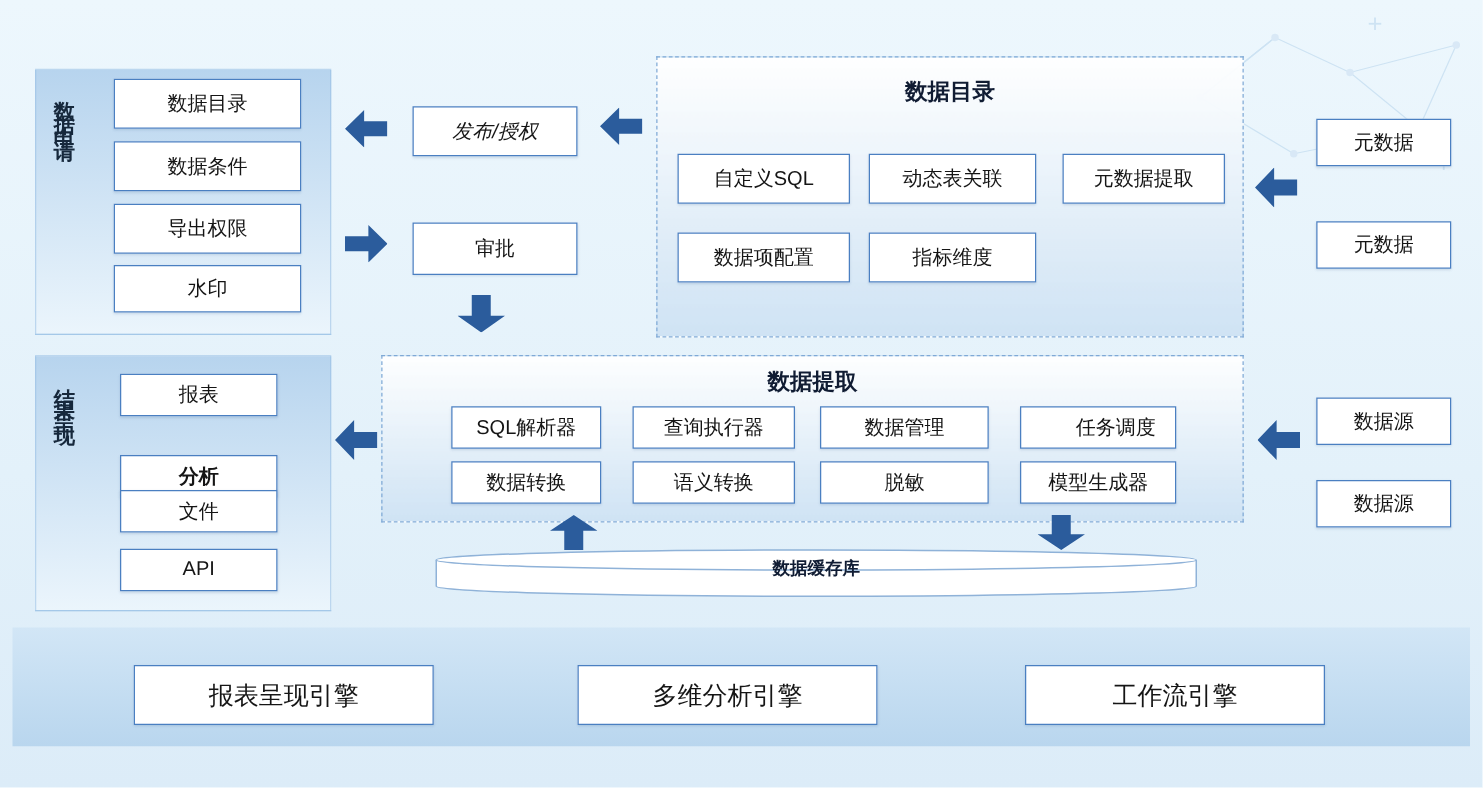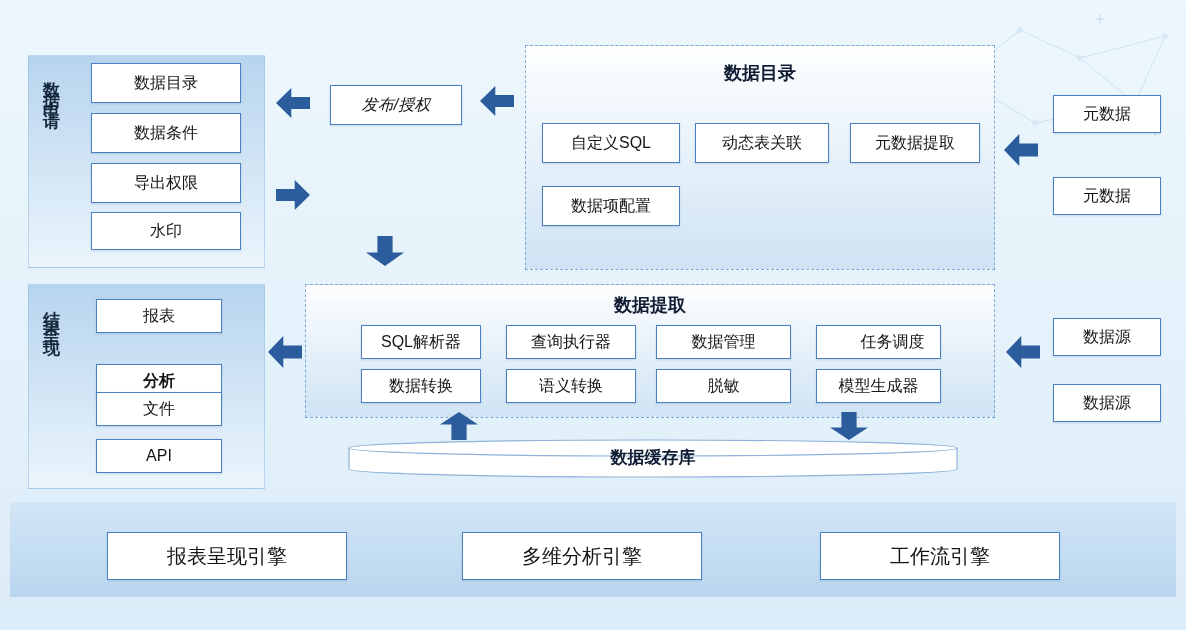--- a/index.html
+++ b/index.html
@@ -39,21 +39,21 @@
   .box.engine { font-size:20px;font-family:Liberation Serif, serif; }
   .arrow { position:absolute; background:#2b5c9c; }
   .arrow.left  { clip-path:polygon(0 50%, 45% 0, 45% 30%, 100% 30%, 100% 70%, 45% 70%, 45% 100%); }
   .arrow.right { clip-path:polygon(100% 50%, 55% 0, 55% 30%, 0 30%, 0 70%, 55% 70%, 55% 100%); }
   .arrow.down  { clip-path:polygon(50% 100%, 0 55%, 30% 55%, 30% 0, 70% 0, 70% 55%, 100% 55%); }
   .arrow.up    { clip-path:polygon(50% 0, 0 45%, 30% 45%, 30% 100%, 70% 100%, 70% 45%, 100% 45%); }
   .cyl { position:absolute; }
   .cyl svg { position:absolute; left:0; top:0; }
   .cyl-label {
     position:absolute; left:0; top:8px; width:100%; text-align:center;
-    font-weight:bold; font-size:17px; color:#101c33;
+    font-weight:bold; font-size:14px; color:#101c33;
   }
   .decor { position:absolute; opacity:0.65; }
 </style>
 </head>
 <body>
 
 <div class="stage">
 
   <svg class="decor" style="left:940px; top:8px;" width="240" height="150" viewBox="0 0 240 150">
     <g stroke="#bed9ee" stroke-width="1" fill="none">
@@ -89,28 +89,30 @@
     <div class="box" style="left:62px; top:7px; width:150px; height:40px;">数据目录</div>
     <div class="box" style="left:62px; top:57px; width:150px; height:40px;">数据条件</div>
     <div class="box" style="left:62px; top:107px; width:150px; height:40px;">导出权限</div>
     <div class="box" style="left:62px; top:156px; width:150px; height:38px;">水印</div>
   </div>
 
   <div class="arrow left" style="left:276px; top:88px; width:34px; height:30px;"></div>
   <div class="box" style="left:330px; top:85px; width:132px; height:40px;font-style:italic;">发布/授权</div>
   <div class="arrow left" style="left:480px; top:86px; width:34px; height:30px;"></div>
   <div class="arrow right" style="left:276px; top:180px; width:34px; height:30px;"></div>
+  <div class="box" style="left:330px; top:178px; width:132px; height:42px;">审批</div>
   <div class="arrow down" style="left:366px; top:236px; width:38px; height:30px;"></div>
 
   <div class="panel dashed" style="left:525px; top:45px; width:470px; height:225px;">
     <div class="ptitle" style="top:15px;">数据目录</div>
     <div class="box" style="left:16px; top:77px; width:138px; height:40px;">自定义SQL</div>
     <div class="box" style="left:169px; top:77px; width:134px; height:40px;">动态表关联</div>
     <div class="box" style="left:324px; top:77px; width:130px; height:40px;">元数据提取</div>
     <div class="box" style="left:16px; top:140px; width:138px; height:40px;">数据项配置</div>
+    <div class="box" style="left:169px; top:140px; width:134px; height:40px;">指标维度</div>
   </div>
 
   <div class="arrow left" style="left:1004px; top:134px; width:34px; height:32px;"></div>
   <div class="box" style="left:1053px; top:95px; width:108px; height:38px;">元数据</div>
   <div class="box" style="left:1053px; top:177px; width:108px; height:38px;">元数据</div>
 
   <div class="panel dashed" style="left:305px; top:284px; width:690px; height:134px;">
     <div class="ptitle" style="top:8px;">数据提取</div>
     <div class="box" style="left:55px; top:40px; width:120px; height:34px;">SQL解析器</div>
     <div class="box" style="left:200px; top:40px; width:130px; height:34px;">查询执行器</div>

